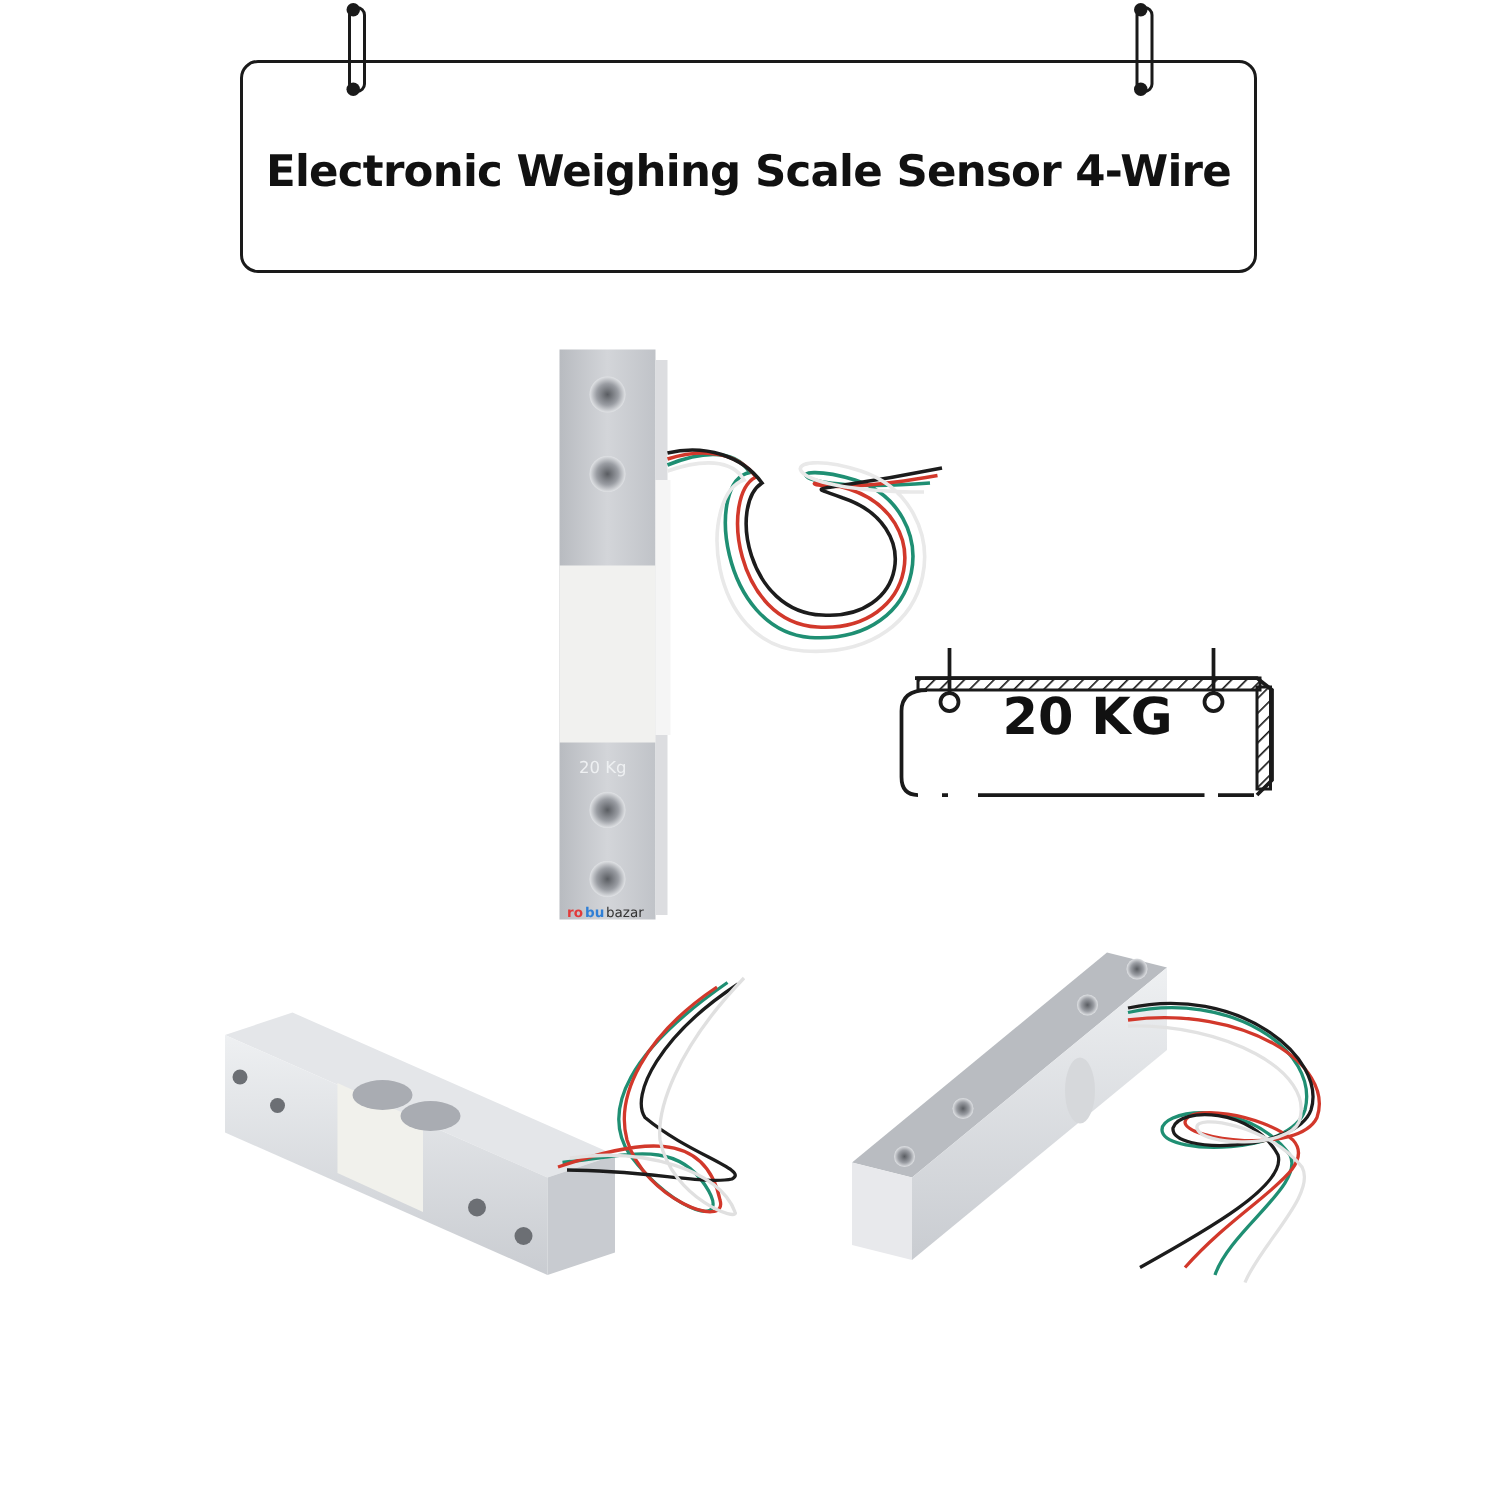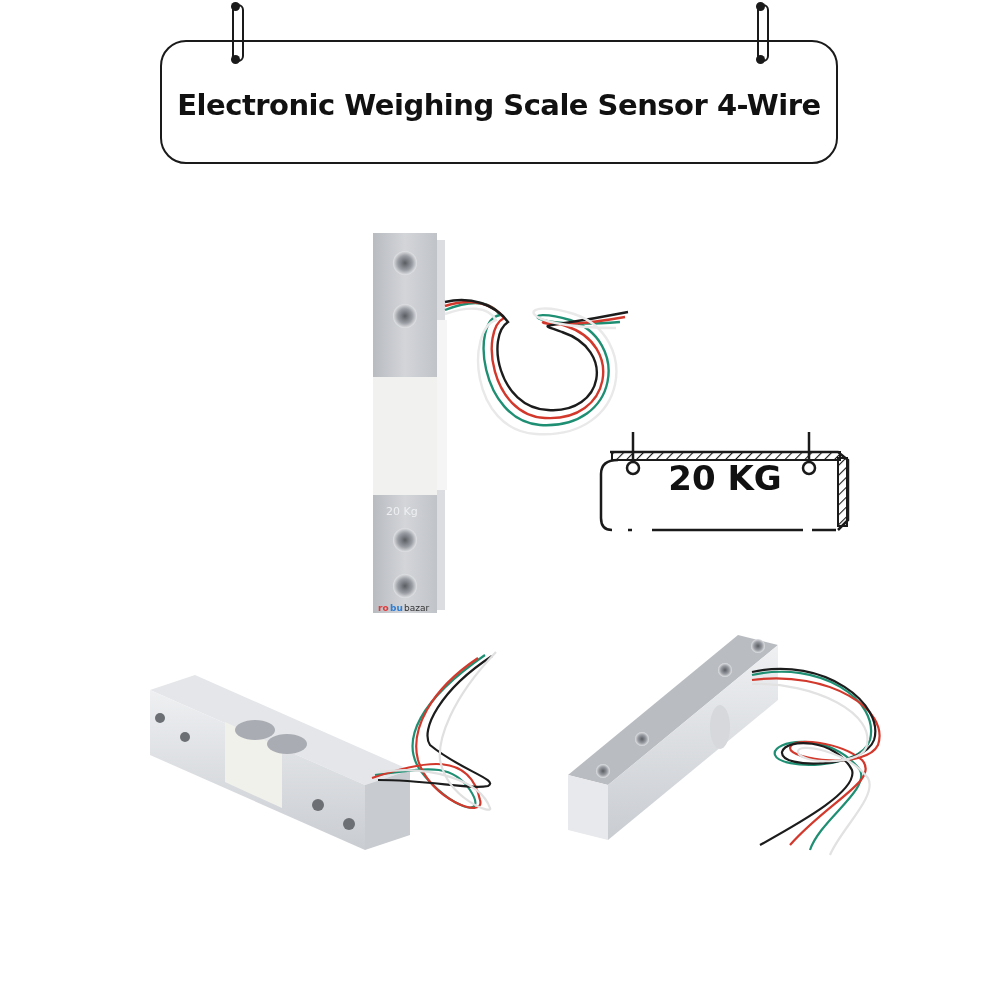--- a/index.html
+++ b/index.html
@@ -1,17 +1,17 @@
 <!DOCTYPE html>
 <html><head>
 <meta charset="utf-8">
 <style>
   html,body{margin:0;padding:0;background:#fff;}
   body{width:1000px;height:1000px;position:relative;overflow:hidden;font-family:"DejaVu Sans",sans-serif;}
-  .title-sign{position:absolute;left:160px;top:40px;width:678px;height:124px;border:2.5px solid #1a1a1a;border-radius:26px;box-sizing:border-box;display:flex;align-items:center;justify-content:center;}
+  .title-sign{position:absolute;left:160px;top:40px;width:678px;height:142px;border:2.5px solid #1a1a1a;border-radius:12px;box-sizing:border-box;display:flex;align-items:center;justify-content:center;}
   .title-text{font-family:"DejaVu Sans",sans-serif;font-weight:bold;font-size:29px;color:#111;letter-spacing:-0.5px;margin-top:6px;}
   .hook{position:absolute;width:8px;border:2.5px solid #1a1a1a;border-radius:6px;background:#fff;}
   .hook::before,.hook::after{content:"";position:absolute;left:-3px;width:9px;height:9px;border-radius:50%;background:#1a1a1a;}
   .hook::before{top:-4px}.hook::after{bottom:-4px}
   .kg-sign{position:absolute;left:598px;top:428px;width:254px;height:110px;}
   .kg-text{position:absolute;left:0;top:30px;width:254px;text-align:center;font-weight:bold;font-size:34px;color:#111;padding-left:0;}
   svg{position:absolute;}
 </style>
 </head>
 <body>

